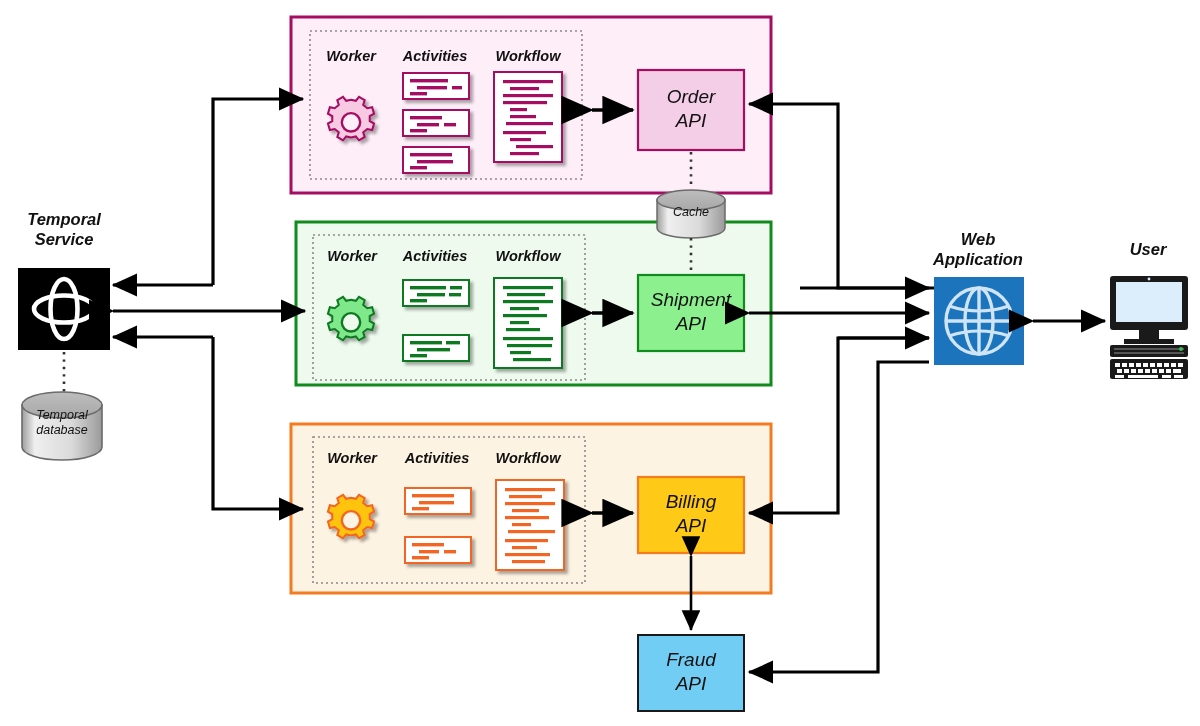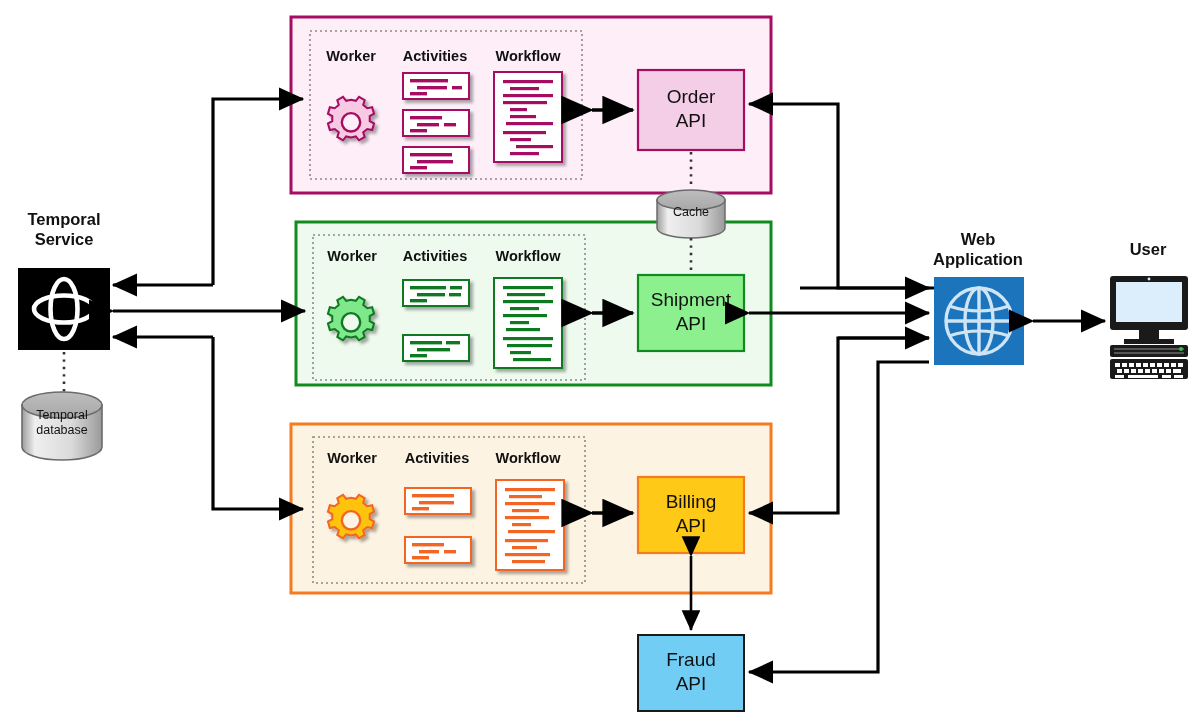--- a/index.html
+++ b/index.html
@@ -1,17 +1,17 @@
 <!DOCTYPE html>
 <html><head>
 <meta charset="utf-8">
 <style>
   html,body{margin:0;padding:0;background:#ffffff;}
   body{width:1200px;height:726px;font-family:"Liberation Sans",sans-serif;overflow:hidden;}
-  #stage{position:relative;width:1152px;height:726px;}
+  #stage{position:relative;width:1152px;height:726px;font-style:italic;}
   svg#diagram{position:absolute;left:0;top:0;width:1200px;height:726px;}
   text{font-family:"Liberation Sans",sans-serif;}
 </style>
 </head>
 <body>
 
 <div id="stage">
 <svg id="diagram" viewBox="0 0 1200 726">
   <defs>
     <marker id="ah" markerWidth="9" markerHeight="9" refX="7.6" refY="3.6" orient="auto" markerUnits="strokeWidth">

